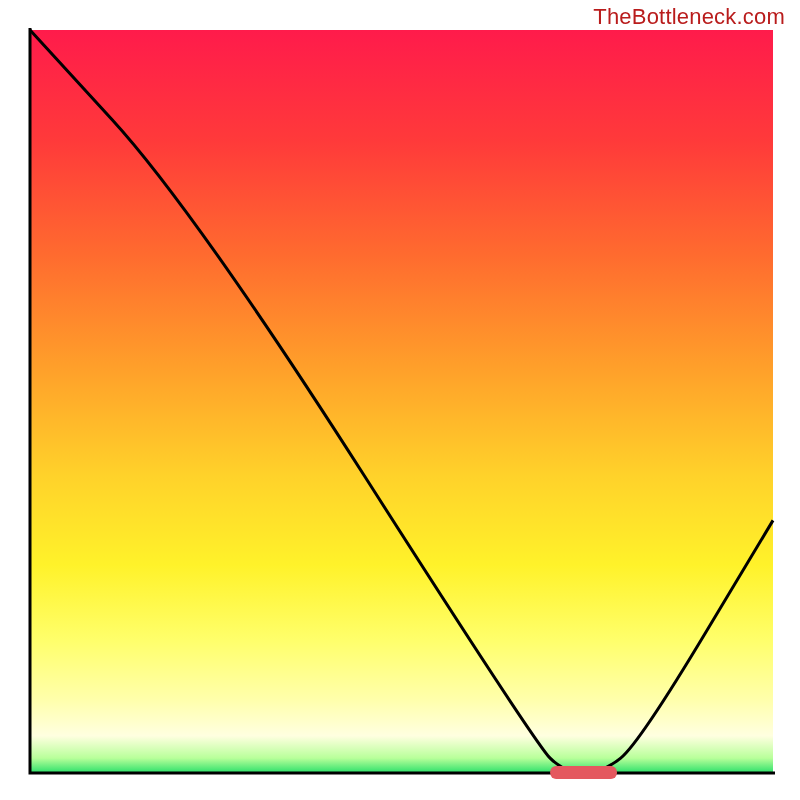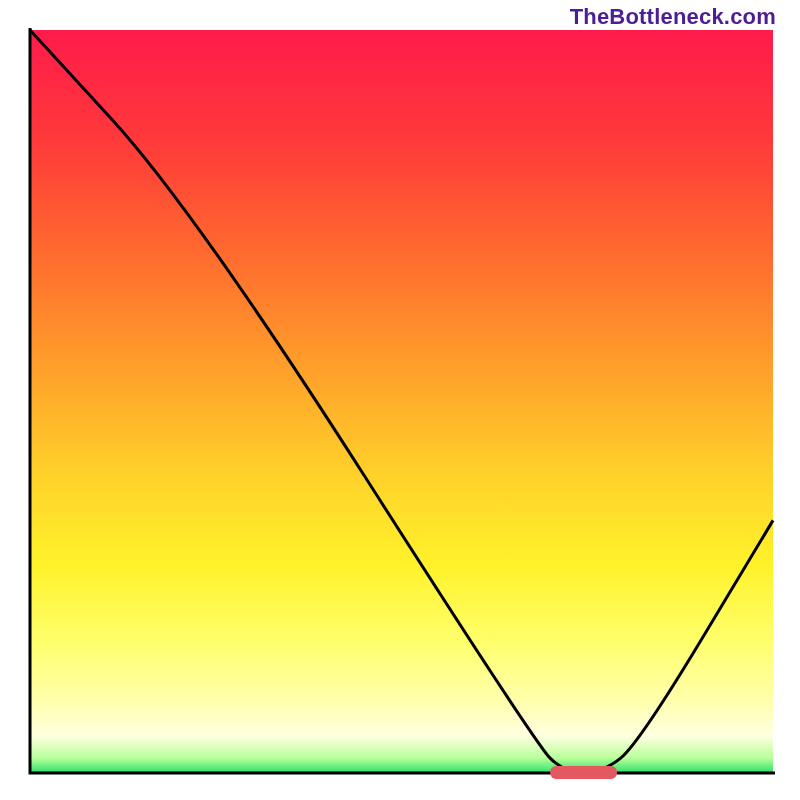--- a/index.html
+++ b/index.html
@@ -11,24 +11,24 @@
     font-family: Arial, Helvetica, sans-serif;
   }
   .wrap {
     position: relative;
     width: 800px;
     height: 800px;
   }
   .watermark {
     position: absolute;
     top: 4px;
-    right: 24px;
+    right: 15px;
     font-size: 22px;
-    font-weight: 700;
-    color: #4c1d95;
+    font-weight: 400;
+    color: #b91c1c;
     letter-spacing: 0.2px;
     z-index: 10;
   }
   svg {
     display: block;
   }
 </style>
 </head>
 <body>
 

